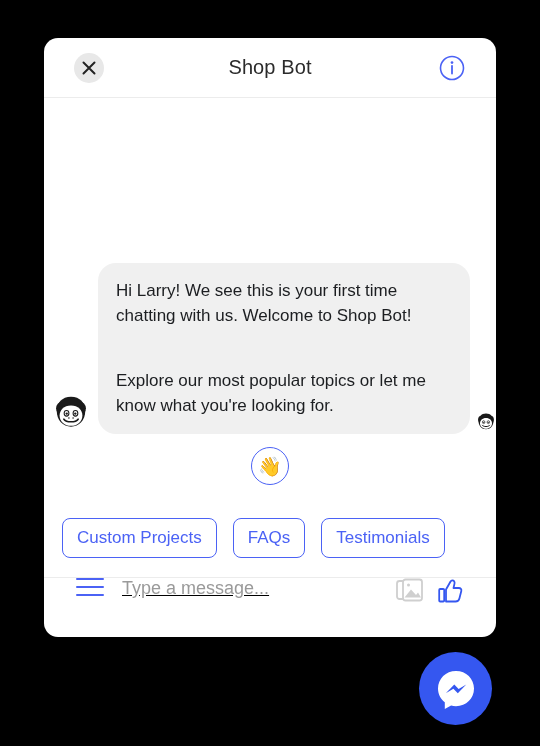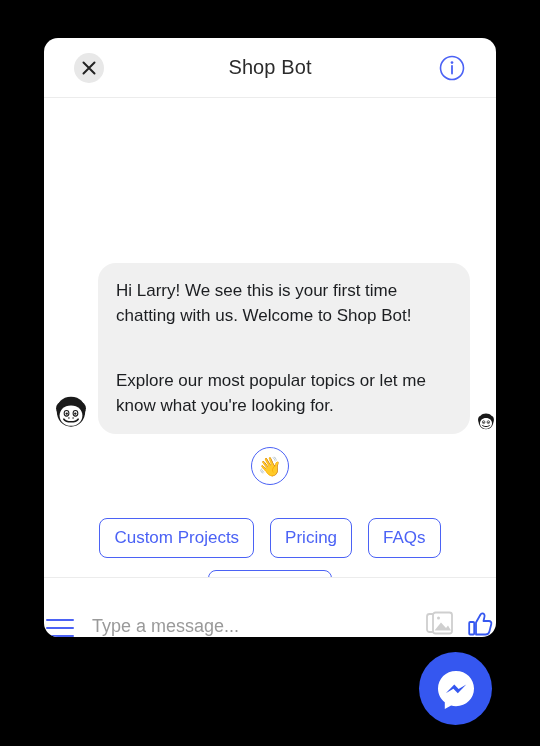--- a/index.html
+++ b/index.html
@@ -143,21 +143,20 @@
 
   
   .quick-replies {
     position: absolute;
     left: 0;
     right: 0;
     top: 420px;
     padding: 0 18px;
     display: flex;
     flex-wrap: wrap;
-    justify-content: center;
     gap: 12px 16px;
     box-sizing: border-box;
   }
   .qr-btn {
     border: 1.5px solid #4b62f5;
     color: #4b62f5;
     background: #ffffff;
     border-radius: 8px;
     padding: 8px 14px;
     font-size: 17px;
@@ -166,24 +165,25 @@
     cursor: pointer;
     white-space: nowrap;
   }
 
   
   .composer {
     height: 60px;
     min-height: 60px;
     border-top: 1px solid #ececec;
     display: flex;
-    align-items: flex-end;
-    padding: 0 2px;
+    align-items: flex-start;
+    padding: 0 32px;
     box-sizing: border-box;
     gap: 14px;
+    text-decoration: underline;
   }
   .menu-icon {
     width: 28px;
     height: 18px;
     display: flex;
     flex-direction: column;
     justify-content: space-between;
     cursor: pointer;
     flex-shrink: 0;
   }
@@ -291,21 +291,20 @@
     </div>
 
     <div class="reaction-row">
       <div class="reaction-pill">
         <span>👋</span>
       </div>
     </div>
 
     <div class="quick-replies">
       <button class="qr-btn">Custom Projects</button>
-      <button class="qr-btn">Pricing</button>
       <button class="qr-btn">FAQs</button>
       <button class="qr-btn">Testimonials</button>
     </div>
   </div>
 
   <div class="composer">
     <div class="menu-icon">
       <span></span>
       <span></span>
       <span></span>

